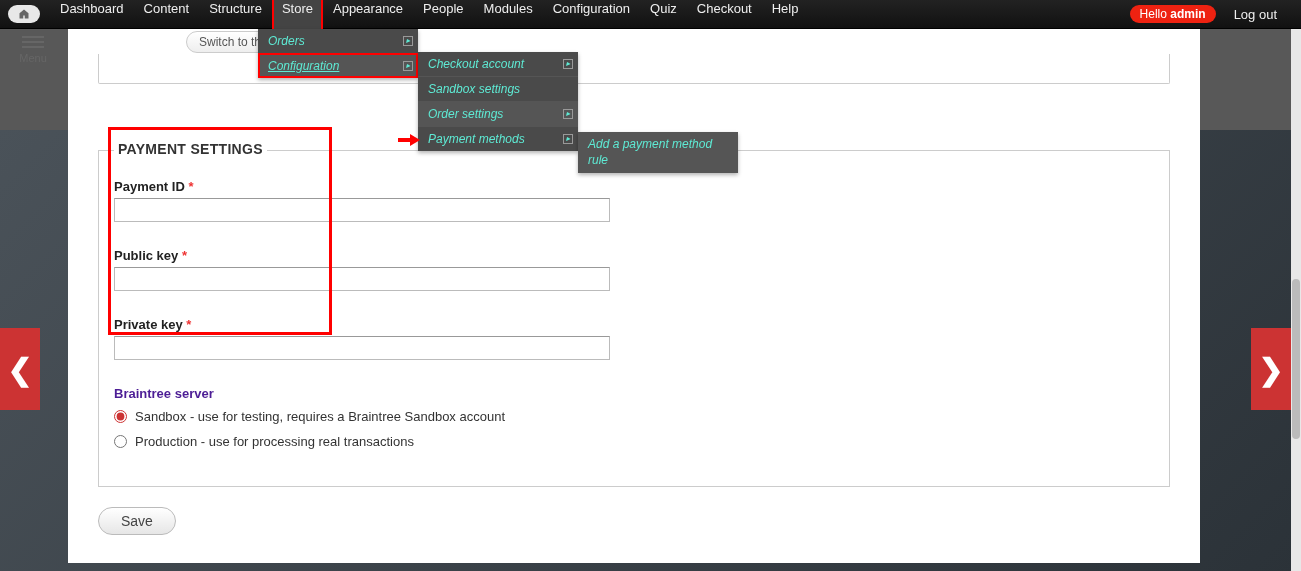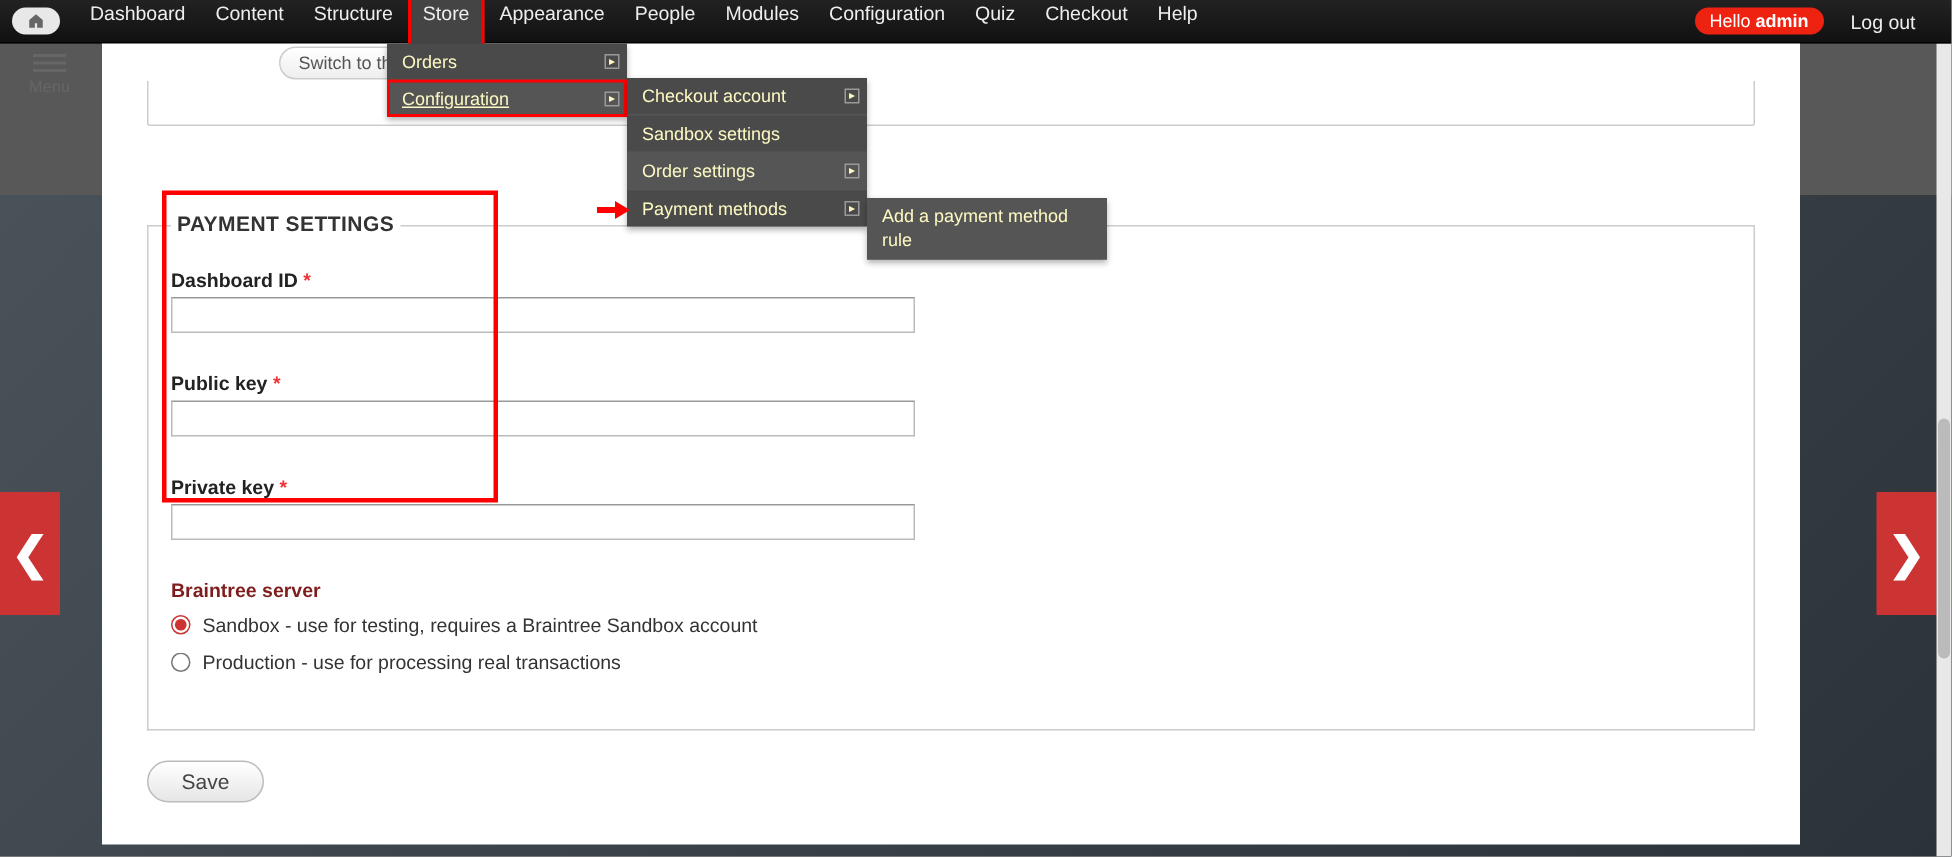--- a/index.html
+++ b/index.html
@@ -73,25 +73,26 @@
   margin-left: 14px;
   color: #eee;
   padding: 2px 4px;
   cursor: pointer;
 }
 
 
 .menu, .submenu {
   position: absolute;
   background: #4a4a4a;
-  color: #fef9c3;
+  color: #5eead4;
   font-size: 12px;
   min-width: 160px;
   z-index: 600;
   box-shadow: 0 2px 4px rgba(0,0,0,.3);
+  font-style: italic;
 }
 .menu-item, .submenu-item {
   position: relative;
   padding: 5px 20px 5px 10px;
   border-top: 1px solid #555;
   cursor: pointer;
 }
 .menu-item:first-child, .submenu-item:first-child { border-top: none; }
 .menu-item.highlight {
   outline: 2px solid #f00;
@@ -288,21 +289,21 @@
   height: 24px;
   border: 1px solid #bbb;
   border-top-color: #999;
   background: #fff;
   padding: 2px 4px;
   font-size: 13px;
 }
 .form-subhead {
   font-weight: bold;
   font-size: 13px;
-  color: #7f1d1d;
+  color: #4c1d95;
   margin-bottom: 8px;
 }
 .radio-row {
   display: flex;
   align-items: center;
   margin-bottom: 10px;
   font-size: 13px;
   color: #333;
 }
 .radio-row input { margin-right: 8px; accent-color: #c33; }
@@ -348,21 +349,21 @@
     <div class="top-border-left"></div>
     <span class="fieldset-legend">PAYMENT SETTINGS</span>
     <div class="top-border-right"></div>
     <div class="left-border"></div>
     <div class="right-border"></div>
     <div class="bottom-border"></div>
 
     <div class="fieldset-body">
       <div class="form-row">
         <label class="form-label">
-          <span>Dashboard ID</span>
+          <span>Payment ID</span>
           <span class="req">*</span>
         </label>
         <input class="form-input" type="text" value="" style="">
       </div>
 
       <div class="form-row">
         <label class="form-label">
           <span>Public key</span>
           <span class="req">*</span>
         </label>

